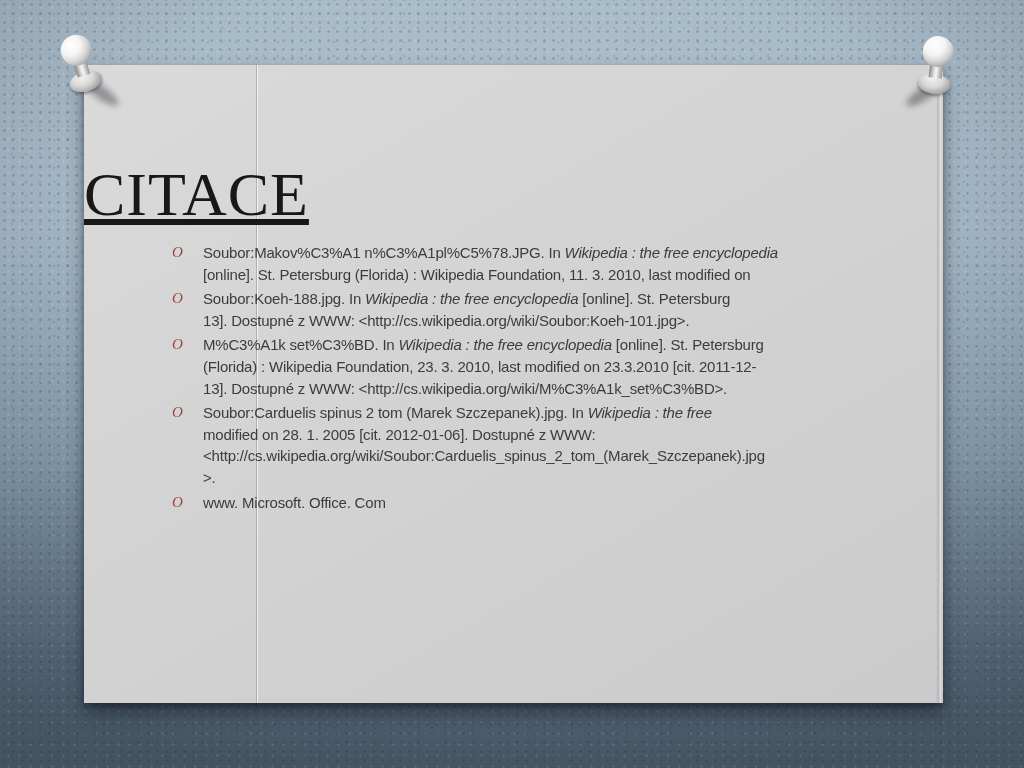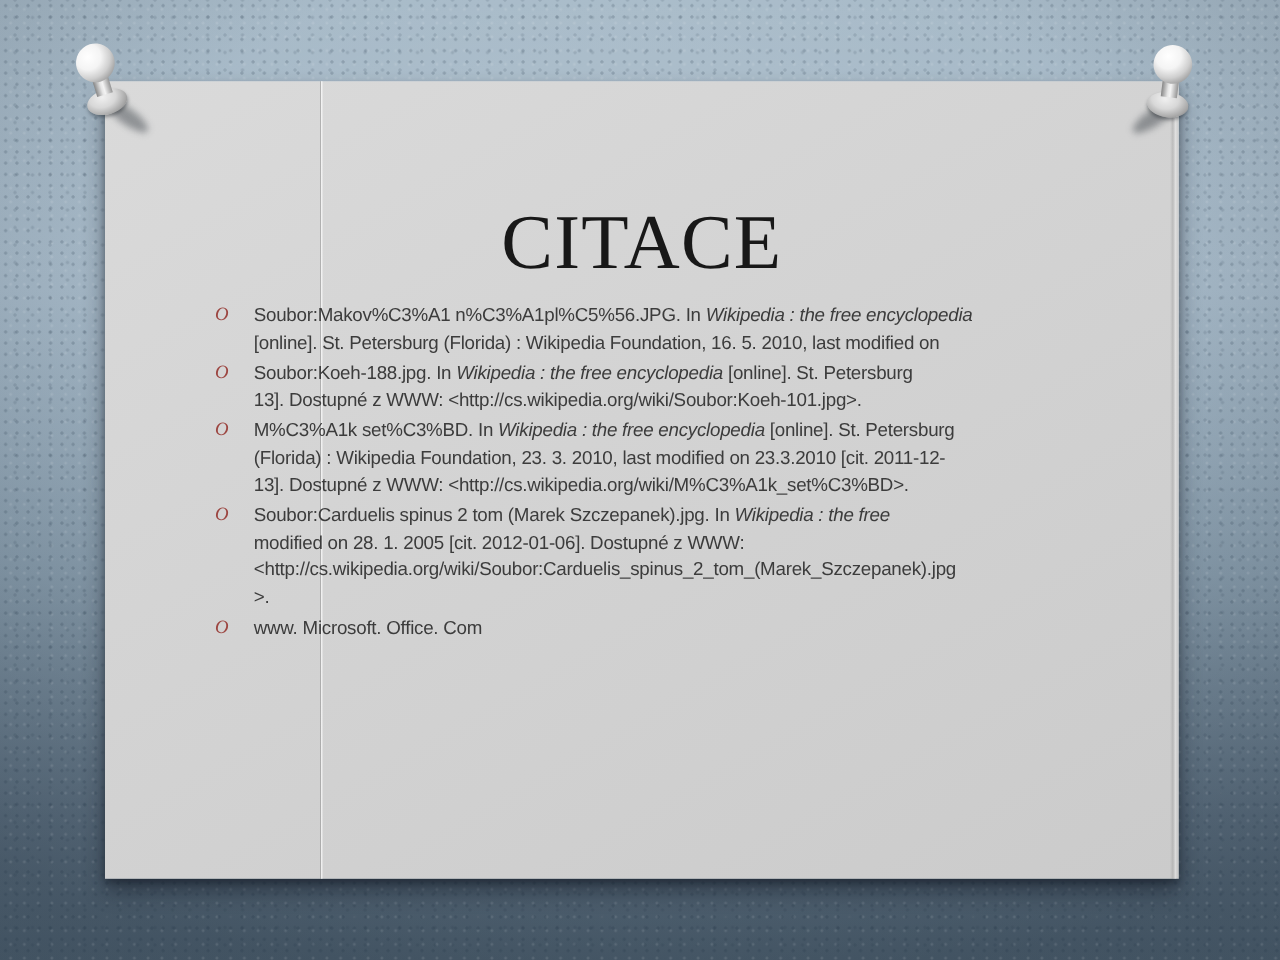--- a/index.html
+++ b/index.html
@@ -32,25 +32,25 @@
     position: absolute; left: 172px; top: 0; bottom: 0; width: 2px;
     background: linear-gradient(90deg, rgba(105,105,105,0.35) 0px, rgba(105,105,105,0.35) 1px, rgba(255,255,255,0.65) 1px, rgba(255,255,255,0.65) 2px);
   }
   .right-fold {
     position: absolute; right: 2px; top: 0; bottom: 0; width: 5px;
     background: linear-gradient(90deg, rgba(0,0,0,0) 0%, rgba(120,120,120,0.25) 45%, rgba(255,255,255,0.5) 100%);
   }
 
   .slide-title {
     position: absolute; top: 55px; left: 0; right: 0;
-    text-align: center;
     font-family: "Liberation Serif", serif;
     font-size: 62px; line-height: 1.05; font-weight: 400;
     letter-spacing: 1px;
     color: var(--title-text, #181818);
+    text-decoration: underline;
   }
 
   .citations {
     position: absolute; left: 119px; top: 177px; width: 660px;
   }
   .citation {
     position: relative; margin-bottom: 3px;
   }
   .citation .bullet {
     position: absolute; left: -31px; top: 2px;
@@ -100,22 +100,22 @@
 
   <div class="paper">
     <div class="crease"></div>
     <div class="right-fold"></div>
 
     <h1 class="slide-title">CITACE</h1>
 
     <div class="citations">
         <div class="citation">
           <span class="bullet">O</span>
-          <div class="line"><span>Soubor:Makov%C3%A1 n%C3%A1pl%C5%56.JPG. In </span><i>Wikipedia : the free encyclopedia</i></div>
-          <div class="line"><span>[online]. St. Petersburg (Florida) : Wikipedia Foundation, 16. 5. 2010, last modified on</span></div>
+          <div class="line"><span>Soubor:Makov%C3%A1 n%C3%A1pl%C5%78.JPG. In </span><i>Wikipedia : the free encyclopedia</i></div>
+          <div class="line"><span>[online]. St. Petersburg (Florida) : Wikipedia Foundation, 11. 3. 2010, last modified on</span></div>
         </div>
         <div class="citation">
           <span class="bullet">O</span>
           <div class="line"><span>Soubor:Koeh-188.jpg. In </span><i>Wikipedia : the free encyclopedia</i><span> [online]. St. Petersburg</span></div>
           <div class="line"><span>13]. Dostupné z WWW: &lt;http://cs.wikipedia.org/wiki/Soubor:Koeh-101.jpg&gt;.</span></div>
         </div>
         <div class="citation">
           <span class="bullet">O</span>
           <div class="line"><span>M%C3%A1k set%C3%BD. In </span><i>Wikipedia : the free encyclopedia</i><span> [online]. St. Petersburg</span></div>
           <div class="line"><span>(Florida) : Wikipedia Foundation, 23. 3. 2010, last modified on 23.3.2010 [cit. 2011-12-</span></div>

